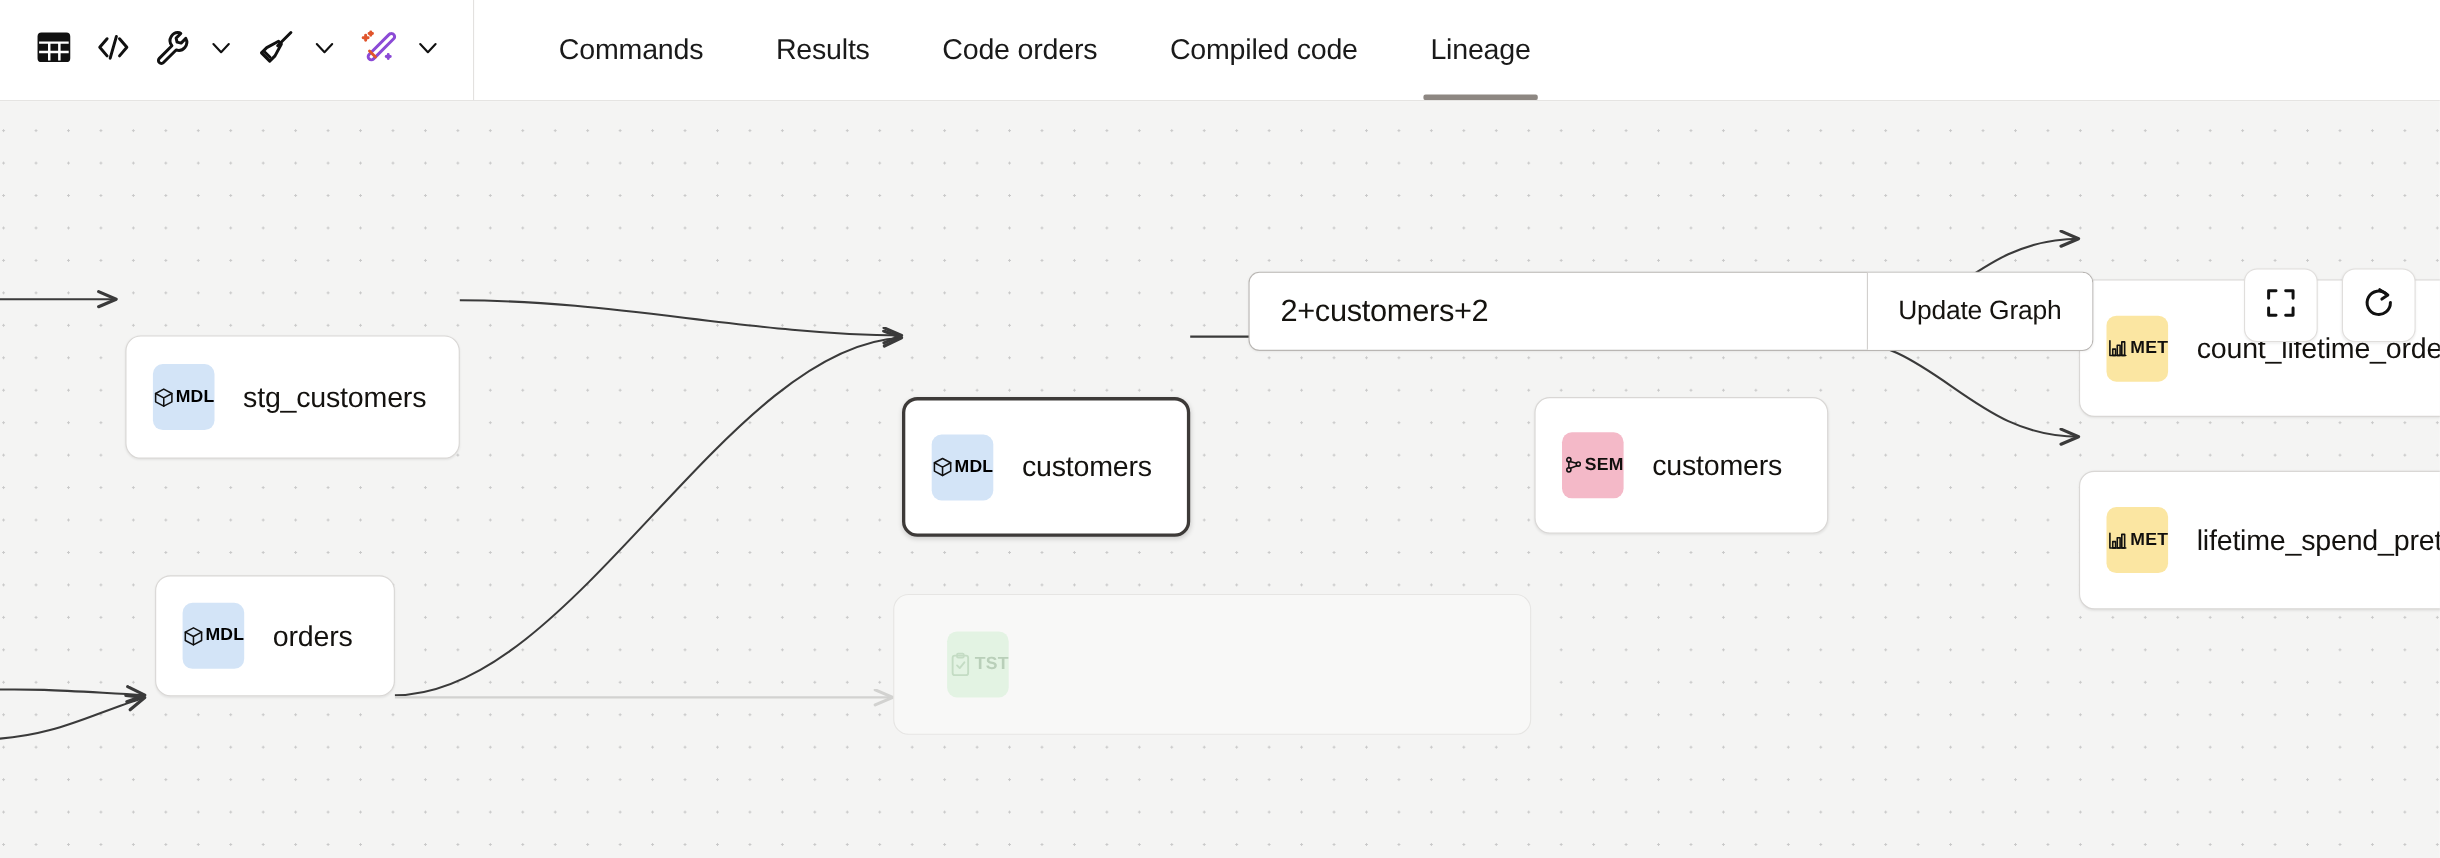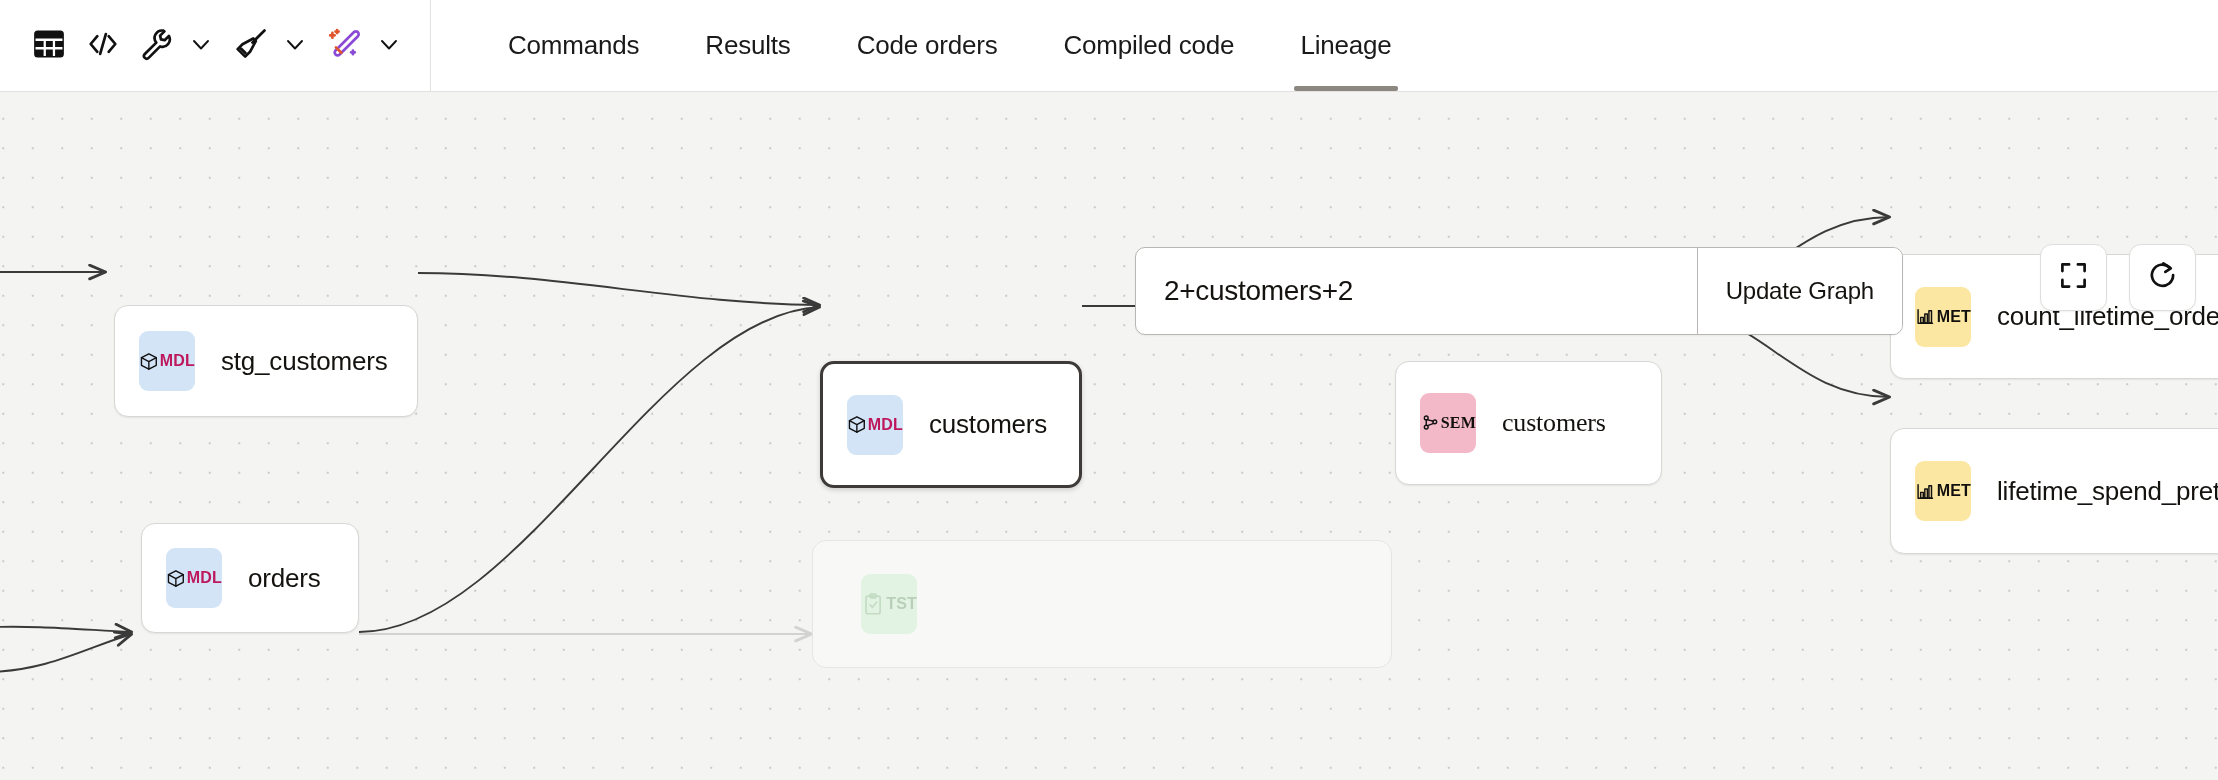--- a/index.html
+++ b/index.html
@@ -105,37 +105,37 @@
     border-radius: 9px;
     display: flex; flex-direction: row;
     align-items: center; justify-content: center;
     gap: 1px;
     flex: 0 0 auto;
   }
   .badge .bt {
     font-size: 16px; font-weight: 600; letter-spacing: 0.2px;
     line-height: 1;
   }
-  .badge-mdl { background: #d3e4f7; color: #be185d; }
+  .badge-mdl { background: #d3e4f7; color: #000000; }
   .badge-sem { background: #f4b9c8; color: #12100e; }
   .badge-met { background: #fbe6a2; color: #12100e; }
   .badge-tst { background: #e3f3e3; color: #b9cfb9; margin-left: 28px; }
   .node-label {
     font-size: 26px; color: #14120f;
     letter-spacing: -0.2px;
     white-space: pre-wrap;
     line-height: 1.25;
   }
   .node.faded .node-label { color: #c6c6c4; }
 
   
   .searchbar {
     position: absolute;
     left: 1135px; top: 155px;
-    width: 768px; height: 88px;
+    width: 768px; height: 72px;
     background: #ffffff;
     border: 1.5px solid #b9b6b3;
     border-radius: 10px;
     display: flex; align-items: stretch;
     box-shadow: 0 1px 2px rgba(0,0,0,0.05);
   }
   .search-input {
     flex: 1;
     border: none; outline: none; background: transparent;
     font-family: "Liberation Sans", sans-serif;
@@ -349,21 +349,21 @@
     <div class="badge badge-tst">
       <svg width="27" height="27" viewBox="0 0 24 24" fill="none" stroke="#c4dcc4" stroke-width="1.7" stroke-linecap="round" stroke-linejoin="round">
         <rect x="5" y="3.6" width="14" height="17.6" rx="2"></rect>
         <rect x="9" y="1.8" width="6" height="3.6" rx="1"></rect>
         <polyline points="9,12.4 11.4,14.8 15.6,9.6"></polyline>
       </svg>
       <span class="bt">TST</span>
     </div>
   </div>
 
-  <div class="node" style="left:1395px; top:269px; width:267px; height:124px;font-family:Liberation Serif, serif;">
+  <div class="node" style="left:1395px; top:269px; width:267px; height:124px;">
     <div class="badge badge-sem">
       <svg width="27" height="27" viewBox="0 0 24 24" fill="none" stroke="#111" stroke-width="1.7" stroke-linecap="round" stroke-linejoin="round">
         <circle cx="7.6" cy="5.2" r="2.3"></circle>
         <circle cx="18" cy="10" r="2.3"></circle>
         <circle cx="7.6" cy="16.4" r="2.3"></circle>
         <path d="M8.6 7.3 16.2 9.2M16.6 11.9 9.2 14.6M7.6 7.5v6.6"></path>
       </svg>
       <span class="bt">SEM</span>
     </div>
     <span class="node-label">customers</span>

